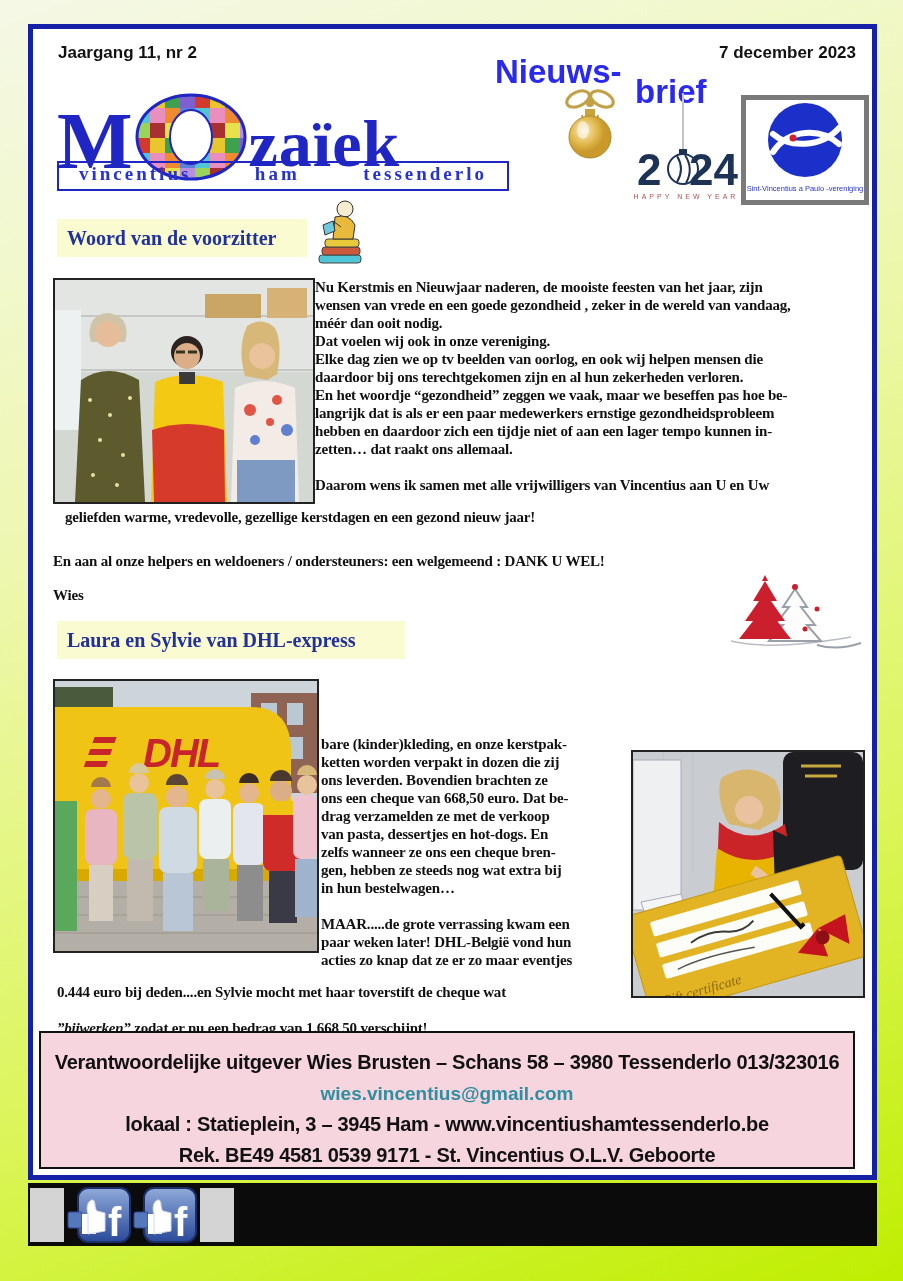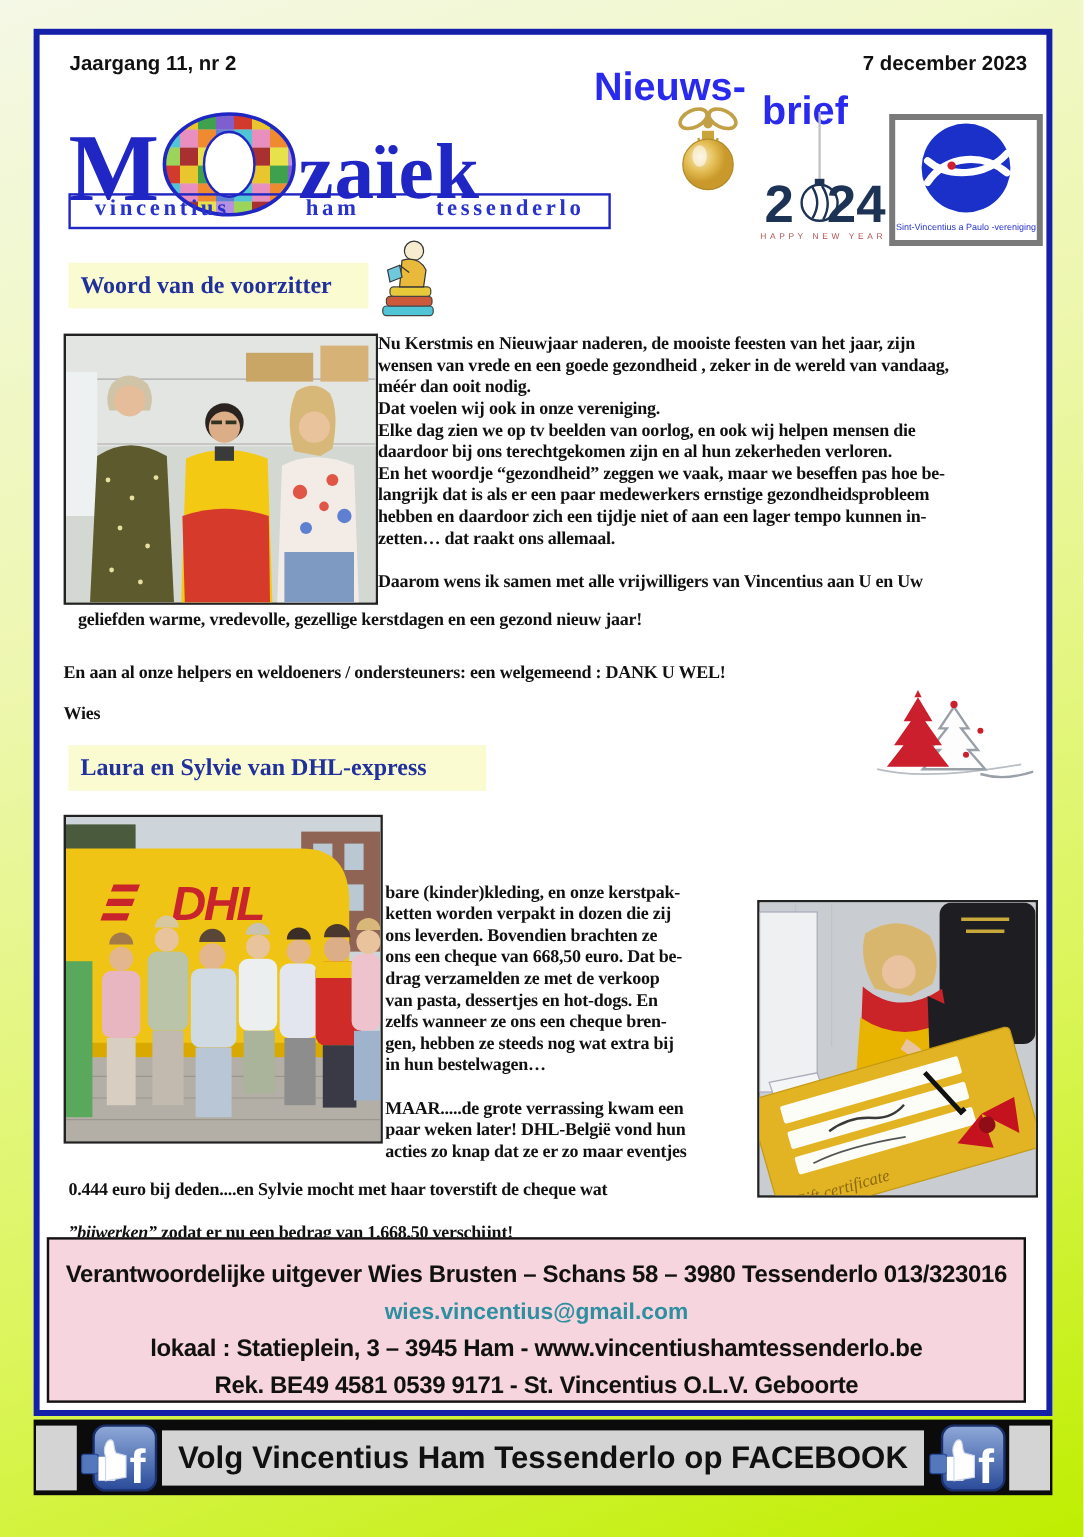--- a/index.html
+++ b/index.html
@@ -324,23 +324,20 @@
             <stop offset="0%" stop-color="#8fa9d8"></stop>
             <stop offset="100%" stop-color="#2a4a9a"></stop>
           </linearGradient>
         </defs>
       <rect x="12" y="2" width="52" height="54" rx="10" fill="url(#fbg)" stroke="#1a2f6a" stroke-width="2"></rect>
       <rect x="2" y="26" width="14" height="16" rx="2" fill="#5577bb" stroke="#2a4a9a"></rect>
       <path d="M16 28 h14 v20 h-14 Z" fill="#fff"></path>
       <path d="M22 28 c-3 -9 2 -15 5 -14 c3 1 1 8 4 11 l8 2 v18 l-17 3 Z" fill="#fff" stroke="#cfd8ea"></path>
       <text x="42" y="50" font-family="Liberation Sans, sans-serif" font-weight="bold" font-size="40" fill="#fff">f</text>
     </svg>
-    <div class="fb-mid">
-      <span>Volg Vincentius Ham Tessenderlo op FACEBOOK</span>
-    </div>
     <svg width="66" height="58" viewBox="0 0 66 58">
       <rect x="12" y="2" width="52" height="54" rx="10" fill="url(#fbg)" stroke="#1a2f6a" stroke-width="2"></rect>
       <rect x="2" y="26" width="14" height="16" rx="2" fill="#5577bb" stroke="#2a4a9a"></rect>
       <path d="M16 28 h14 v20 h-14 Z" fill="#fff"></path>
       <path d="M22 28 c-3 -9 2 -15 5 -14 c3 1 1 8 4 11 l8 2 v18 l-17 3 Z" fill="#fff" stroke="#cfd8ea"></path>
       <text x="42" y="50" font-family="Liberation Sans, sans-serif" font-weight="bold" font-size="40" fill="#fff">f</text>
     </svg>
     <div class="fb-edge"></div>
   </div>
 </div>

